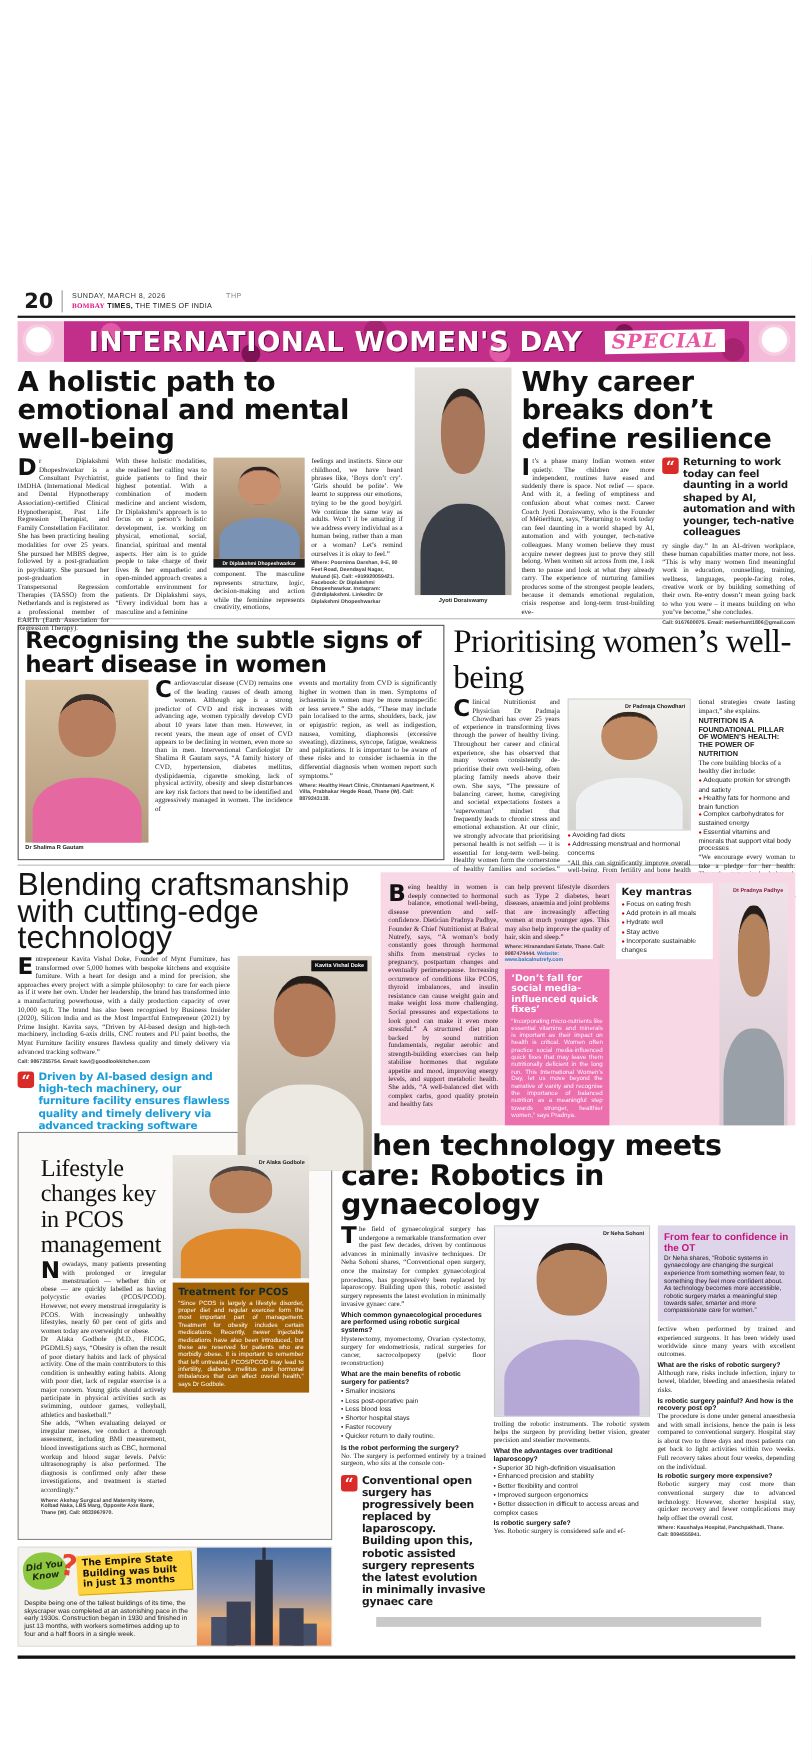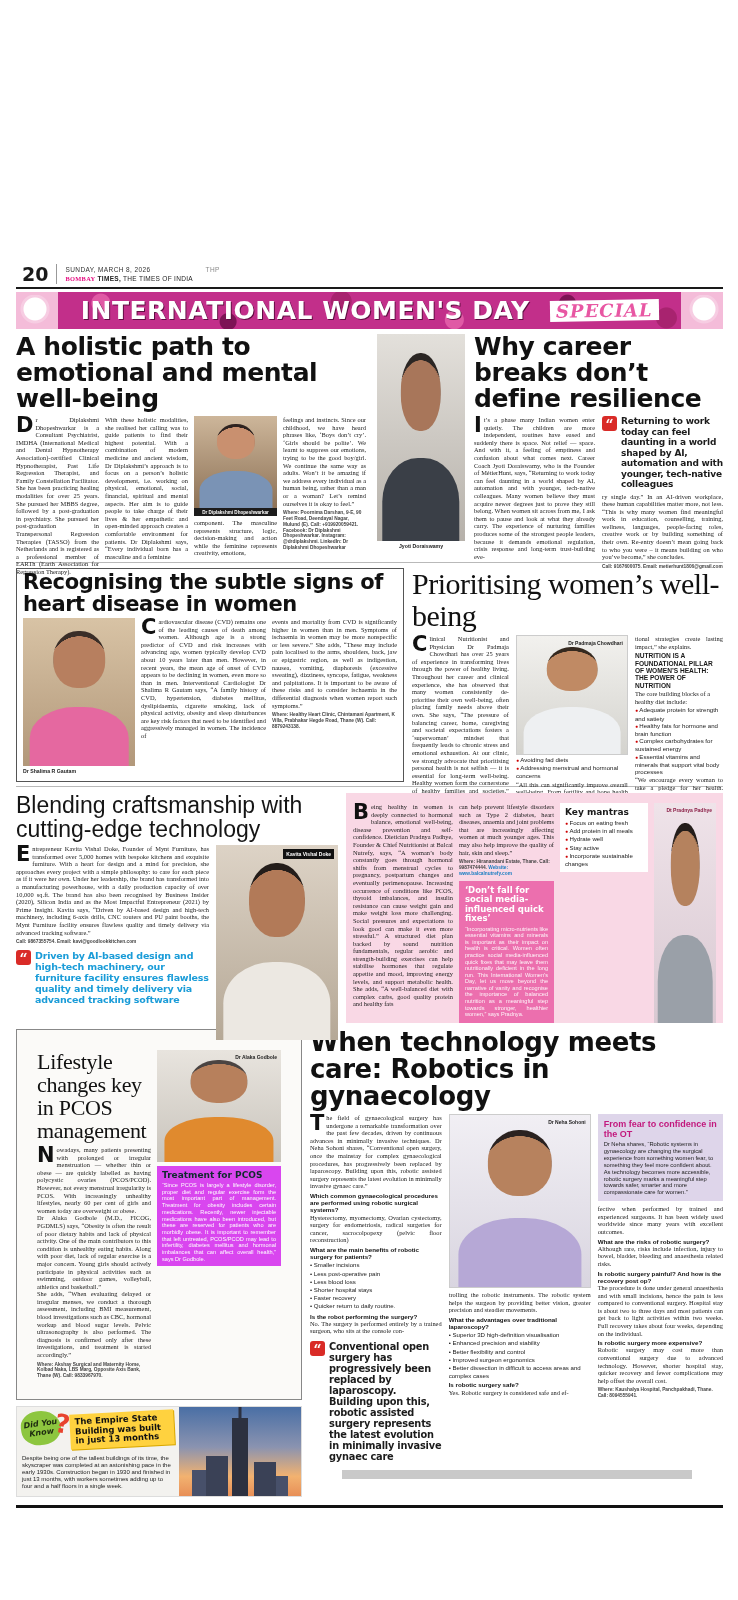--- a/index.html
+++ b/index.html
@@ -86,41 +86,41 @@
   .ph-shalima{--bg1:#d8c3a5;--bg2:#b2987a;--hair:#3a2e28;--skin:#b77f5f;--top:#e568a0;height:148px;}
   .art-priority{flex:1;}
   .hl4{font-size:30px;line-height:32px;letter-spacing:-.5px;}
   .pri-cols{display:flex;gap:7px;margin-top:3px;}
   .ph-padmaja{--bg1:#f2f1ee;--bg2:#d4d3ce;--hair:#35291f;--skin:#c08a64;--top:#eef0f2;height:118px;border:1px solid #ccc;}
   .nut-head{font-size:6.6px;line-height:7.4px;font-weight:bold;font-family:"Liberation Sans",sans-serif;text-align:left;margin:2px 0 1px;}
 
   
   .row3{gap:8px;margin-top:6px;height:230px;}
   .art-craft{width:322px;flex:0 0 auto;}
-  .hl5{font-family:"Liberation Sans",sans-serif;font-weight:normal;font-size:23px;line-height:24px;color:#151515;}
+  .hl5{font-family:"Liberation Sans",sans-serif;font-weight:normal;font-size:29px;line-height:24px;color:#151515;}
   .craft-body{display:flex;gap:7px;margin-top:4px;}
   .ph-kavita{--bg1:#ddd3c6;--bg2:#b5a896;--hair:#241d1a;--skin:#b27a58;--top:#ece8e2;height:195px;}
   .pq-blue .pq-text{color:#1a9cd8;font-size:9.5px;line-height:11px;}
   .art-diet{flex:1;background:#f9d8e5;padding:6px 7px;box-sizing:border-box;}
   .hl6{font-size:25px;line-height:26px;}
   .diet-grid{display:flex;gap:6px;margin-top:4px;}
   .mantras{background:#fff;padding:4px 5px;box-sizing:border-box;}
   .mantras-h{font-family:"DejaVu Sans",sans-serif;font-weight:bold;font-size:9px;margin-bottom:2px;}
   .quickfix{background:#ec6fae;color:#fff;padding:5px 6px;margin-top:4px;box-sizing:border-box;}
   .qf-h{font-family:"DejaVu Sans",sans-serif;font-weight:bold;font-size:8.5px;line-height:9.5px;margin-bottom:2px;}
   .qf-b{font-size:5.6px;line-height:6.6px;color:rgba(255,255,255,.93);text-align:justify;}
   .ph-pradnya{--bg1:#efe3e9;--bg2:#d9c9d2;--hair:#241d1a;--skin:#b5825e;--top:#9aa0a8;height:100%;}
 
   
   .row4{gap:8px;margin-top:6px;align-items:flex-start;}
   .left4{width:286px;flex:0 0 auto;}
   .pcos-box{border:1px solid #888;padding:20px;box-sizing:border-box;background:#fbfaf8;}
   .hl7{font-size:22px;line-height:23px;letter-spacing:-.3px;}
   .ph-godbole{--bg1:#e8e4de;--bg2:#c9c4bc;--hair:#4a4442;--skin:#b7805c;--top:#e08a2e;height:112px;}
-  .treat{background:#d946ef;padding:4px 5px;margin-top:4px;}
+  .treat{background:#a16207;padding:4px 5px;margin-top:4px;}
   .treat-h{font-family:"DejaVu Sans",sans-serif;font-weight:bold;font-size:9px;color:#0e2a2c;margin-bottom:2px;}
   .treat-b{font-size:5.6px;line-height:6.7px;color:#fff;text-align:justify;}
   .dyk{margin-top:6px;background:#f3f2ef;border:1px solid #ddd;display:flex;}
   .dyk-left{width:152px;padding:5px;position:relative;}
   .dyk-logo{position:absolute;left:4px;top:4px;width:40px;height:34px;background:#8dc63f;border-radius:45% 55% 50% 48%;
     transform:rotate(-8deg);color:#143; color:#113311;font-family:"DejaVu Sans",sans-serif;font-weight:bold;font-style:italic;
     font-size:8px;line-height:9px;display:flex;align-items:center;justify-content:center;text-align:center;color:#1d2b10;}
   .dyk-q{position:absolute;left:38px;top:2px;font-family:"DejaVu Sans",sans-serif;font-weight:bold;font-size:26px;color:#e8432e;transform:rotate(8deg);}
   .dyk-ribbon{margin-left:48px;background:#ffd23f;transform:rotate(-3deg);padding:3px 5px;font-family:"DejaVu Sans",sans-serif;
     font-weight:bold;font-size:8.5px;line-height:9.5px;color:#111;box-shadow:1px 1px 0 #d9a800;}

